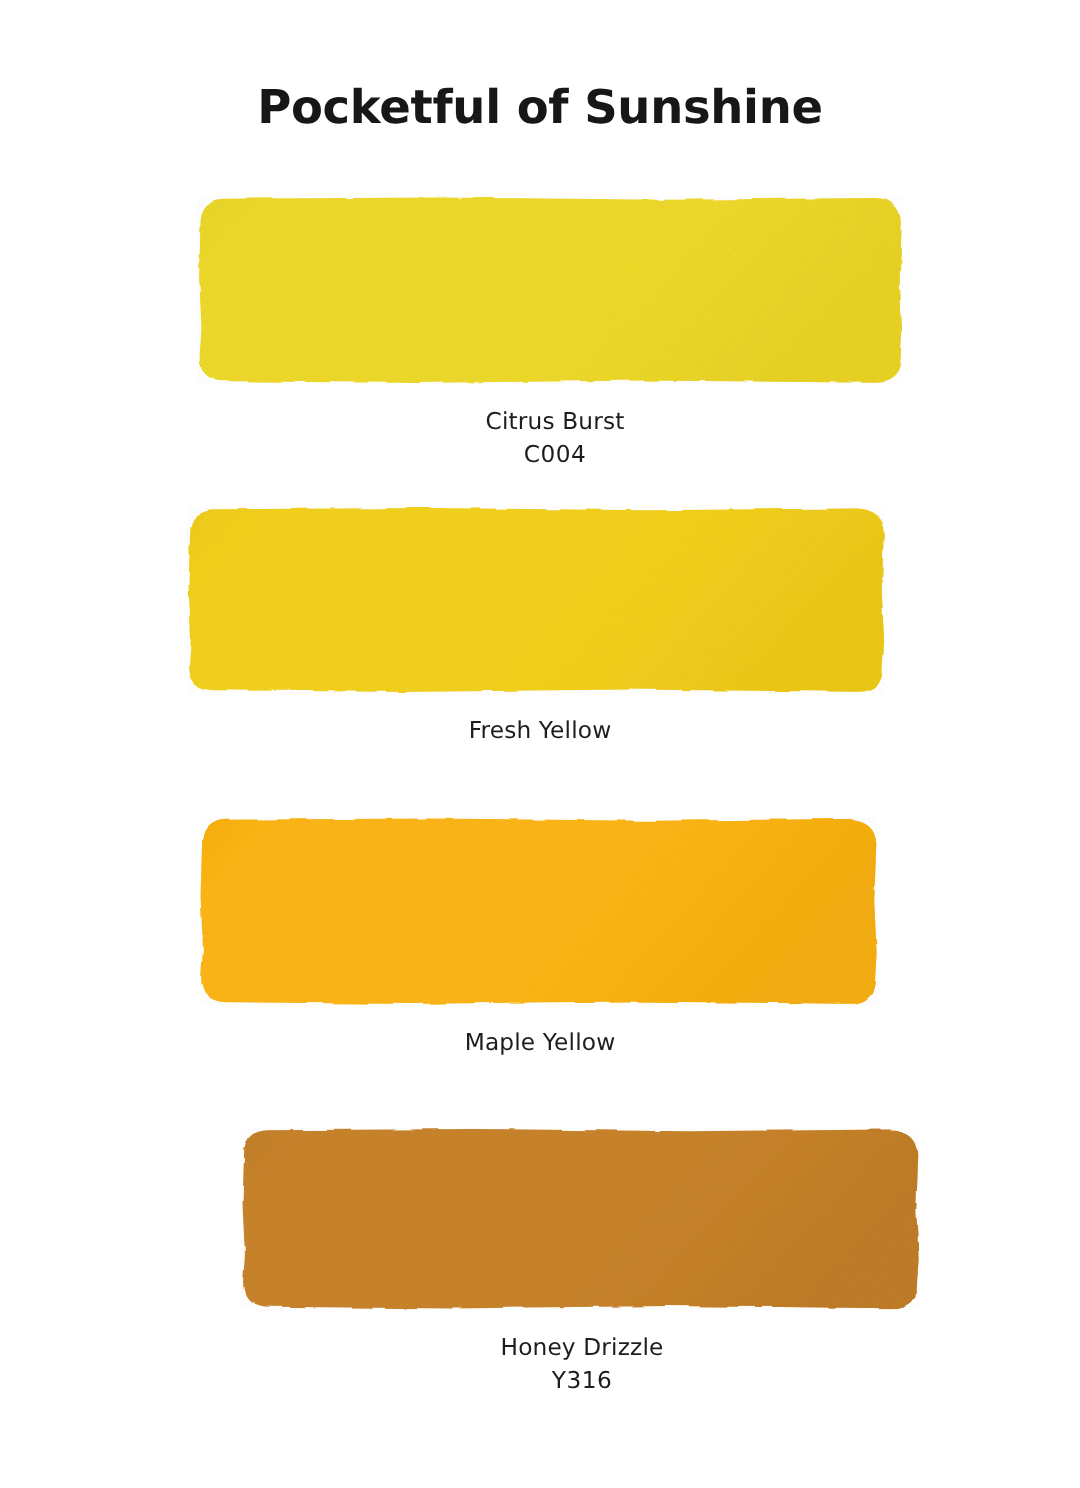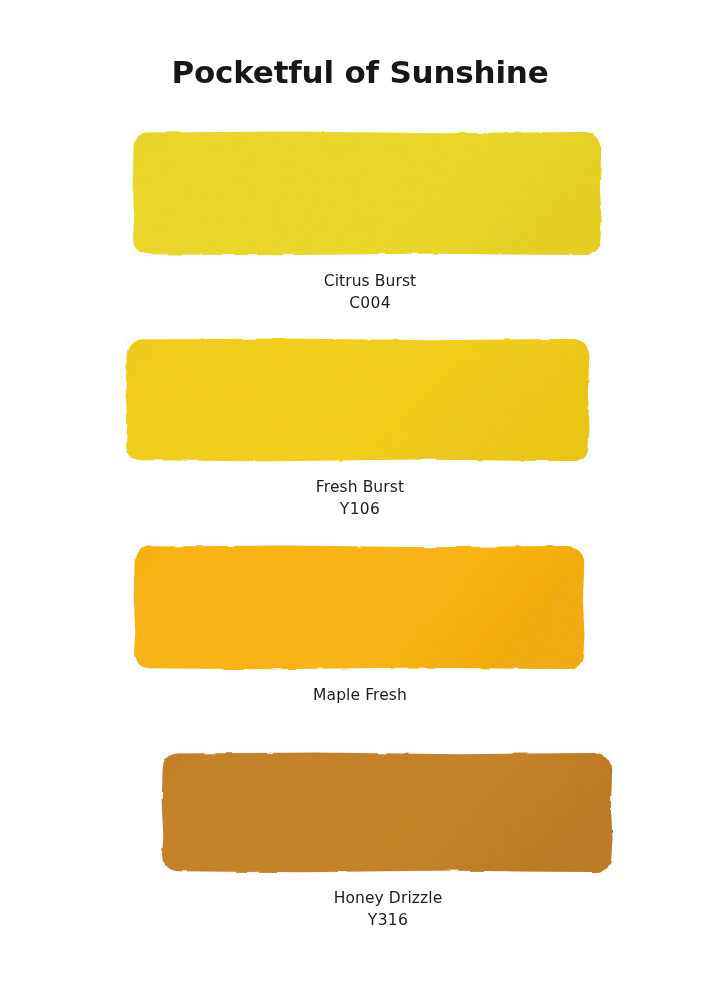--- a/index.html
+++ b/index.html
@@ -153,22 +153,21 @@
                   <feColorMatrix type="saturate" values="0"></feColorMatrix>
                 </filter>
               </defs>
               <path d="M 18 1.5 L 158.10000000000002 0.6 L 306.90000000000003 2.2 L 446 1 Q 463.5 1.5 464.2 17 L 462.8 55.800000000000004 L 464.4 89.28 L 463.4 106 Q 463.8 122.5 447 123.1 L 292.95 121.6 L 144.15 123.3 L 19 122.2 Q 1.4 122.4 1 106 L 2.3 86.8 L 0.7 52.08 L 1.7 18 Q 1.6 1.8 18 1.5 Z" fill="#F2D01E" filter="url(#tex1)"></path>
               <path d="M 18 1.5 L 158.10000000000002 0.6 L 306.90000000000003 2.2 L 446 1 Q 463.5 1.5 464.2 17 L 462.8 55.800000000000004 L 464.4 89.28 L 463.4 106 Q 463.8 122.5 447 123.1 L 292.95 121.6 L 144.15 123.3 L 19 122.2 Q 1.4 122.4 1 106 L 2.3 86.8 L 0.7 52.08 L 1.7 18 Q 1.6 1.8 18 1.5 Z" fill="url(#g1)" filter="url(#tex1)"></path>
               <path d="M 18 1.5 L 158.10000000000002 0.6 L 306.90000000000003 2.2 L 446 1 Q 463.5 1.5 464.2 17 L 462.8 55.800000000000004 L 464.4 89.28 L 463.4 106 Q 463.8 122.5 447 123.1 L 292.95 121.6 L 144.15 123.3 L 19 122.2 Q 1.4 122.4 1 106 L 2.3 86.8 L 0.7 52.08 L 1.7 18 Q 1.6 1.8 18 1.5 Z" filter="url(#grain1)" opacity="0.07" style="mix-blend-mode:multiply"></path>
             </svg>
           </div>
         </div>
         <div class="swatch-label">
-          <span class="name">Fresh Burst</span>
-          <span class="code">Y106</span>
+          <span class="name">Fresh Yellow</span>
         </div>
       </div>
       <div class="swatch-row" style="top: 545px;">
         <div class="swatch-chip-wrap" style="width: 452px; height: 125px; margin-left: 133px;">
           <div class="swatch-chip">
             <svg viewBox="0 0 452 125" preserveAspectRatio="none">
               <defs>
                 <filter id="tex2" x="-10%" y="-10%" width="120%" height="120%">
                   <feTurbulence type="fractalNoise" baseFrequency="0.035 0.055" numOctaves="3" seed="33" result="n"></feTurbulence>
                   <feDisplacementMap in="SourceGraphic" in2="n" scale="3.2" xChannelSelector="R" yChannelSelector="G"></feDisplacementMap>
@@ -185,21 +184,21 @@
                   <feColorMatrix type="saturate" values="0"></feColorMatrix>
                 </filter>
               </defs>
               <path d="M 18 1.5 L 153.68 0.6 L 298.32 2.2 L 433 1 Q 450.5 1.5 451.2 17 L 449.8 56.25 L 451.4 90 L 450.4 107 Q 450.8 123.5 434 124.1 L 284.76 122.6 L 140.12 124.3 L 19 123.2 Q 1.4 123.4 1 107 L 2.3 87.5 L 0.7 52.5 L 1.7 18 Q 1.6 1.8 18 1.5 Z" fill="#FBB515" filter="url(#tex2)"></path>
               <path d="M 18 1.5 L 153.68 0.6 L 298.32 2.2 L 433 1 Q 450.5 1.5 451.2 17 L 449.8 56.25 L 451.4 90 L 450.4 107 Q 450.8 123.5 434 124.1 L 284.76 122.6 L 140.12 124.3 L 19 123.2 Q 1.4 123.4 1 107 L 2.3 87.5 L 0.7 52.5 L 1.7 18 Q 1.6 1.8 18 1.5 Z" fill="url(#g2)" filter="url(#tex2)"></path>
               <path d="M 18 1.5 L 153.68 0.6 L 298.32 2.2 L 433 1 Q 450.5 1.5 451.2 17 L 449.8 56.25 L 451.4 90 L 450.4 107 Q 450.8 123.5 434 124.1 L 284.76 122.6 L 140.12 124.3 L 19 123.2 Q 1.4 123.4 1 107 L 2.3 87.5 L 0.7 52.5 L 1.7 18 Q 1.6 1.8 18 1.5 Z" filter="url(#grain2)" opacity="0.07" style="mix-blend-mode:multiply"></path>
             </svg>
           </div>
         </div>
         <div class="swatch-label">
-          <span class="name">Maple Fresh</span>
+          <span class="name">Maple Yellow</span>
         </div>
       </div>
       <div class="swatch-row" style="top: 752px; margin-left: 28px;">
         <div class="swatch-chip-wrap" style="width: 452px; height: 121px; margin-left: 133px;">
           <div class="swatch-chip">
             <svg viewBox="0 0 452 121" preserveAspectRatio="none">
               <defs>
                 <filter id="tex3" x="-10%" y="-10%" width="120%" height="120%">
                   <feTurbulence type="fractalNoise" baseFrequency="0.035 0.055" numOctaves="3" seed="46" result="n"></feTurbulence>
                   <feDisplacementMap in="SourceGraphic" in2="n" scale="3.2" xChannelSelector="R" yChannelSelector="G"></feDisplacementMap>

